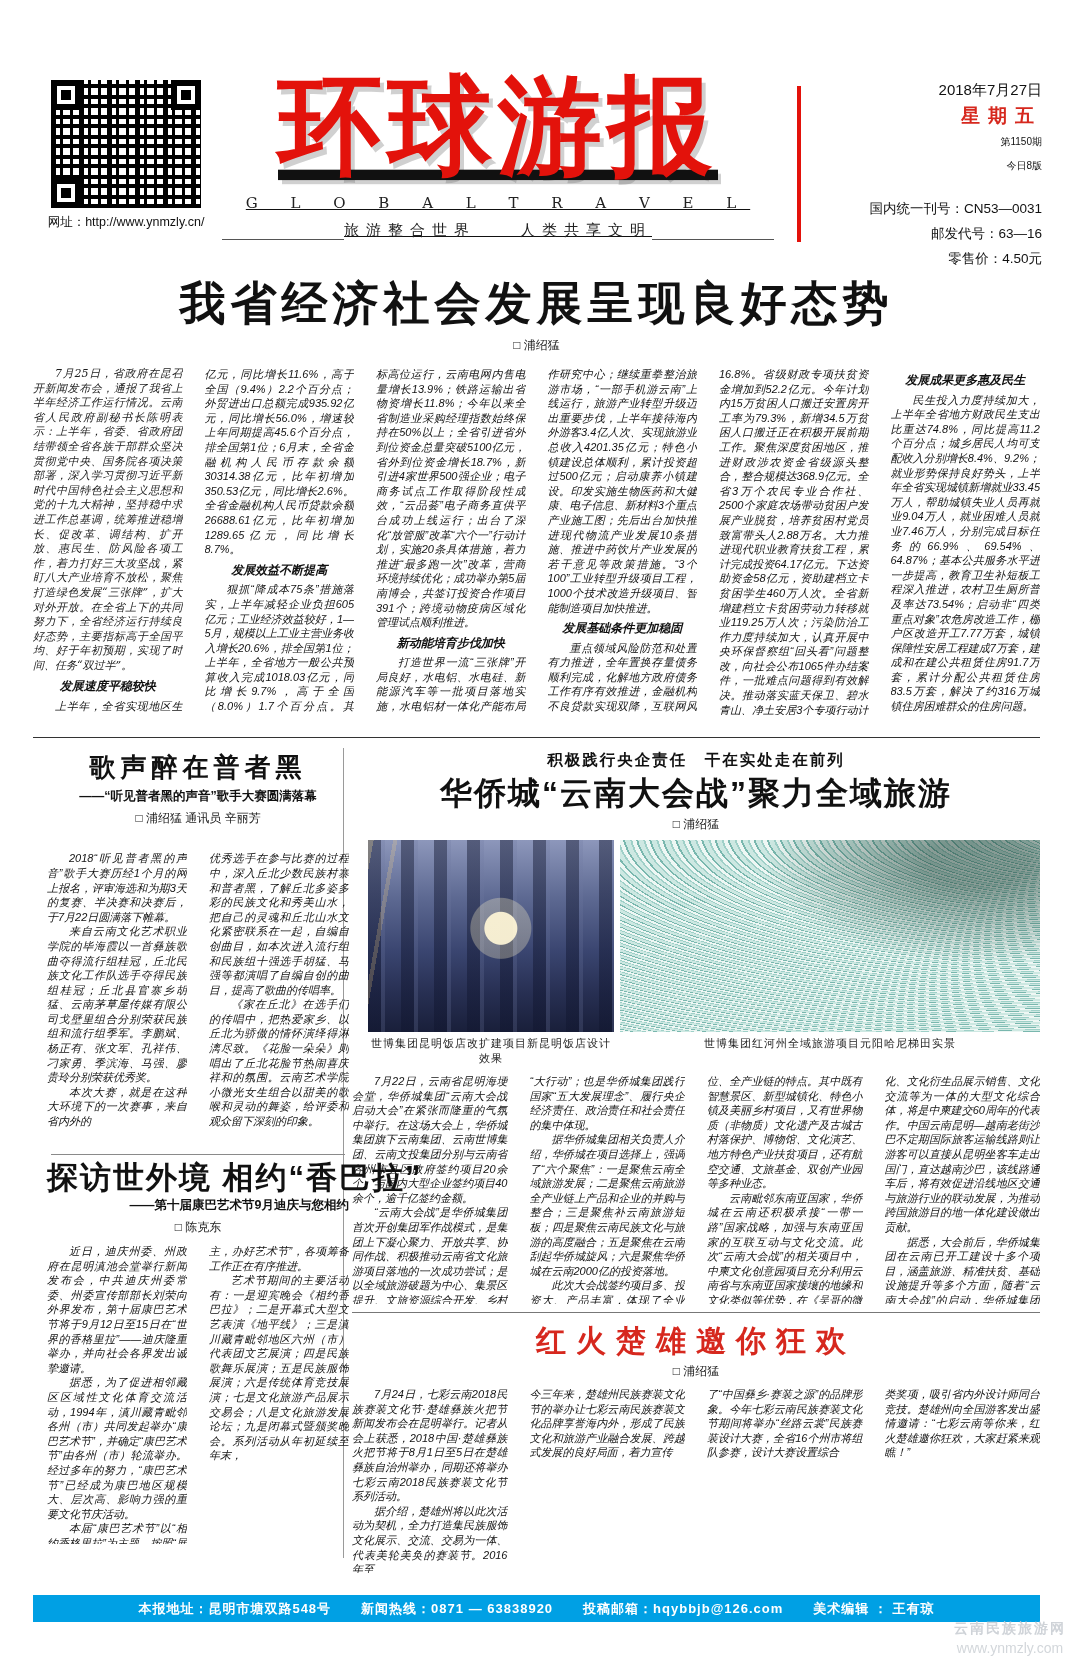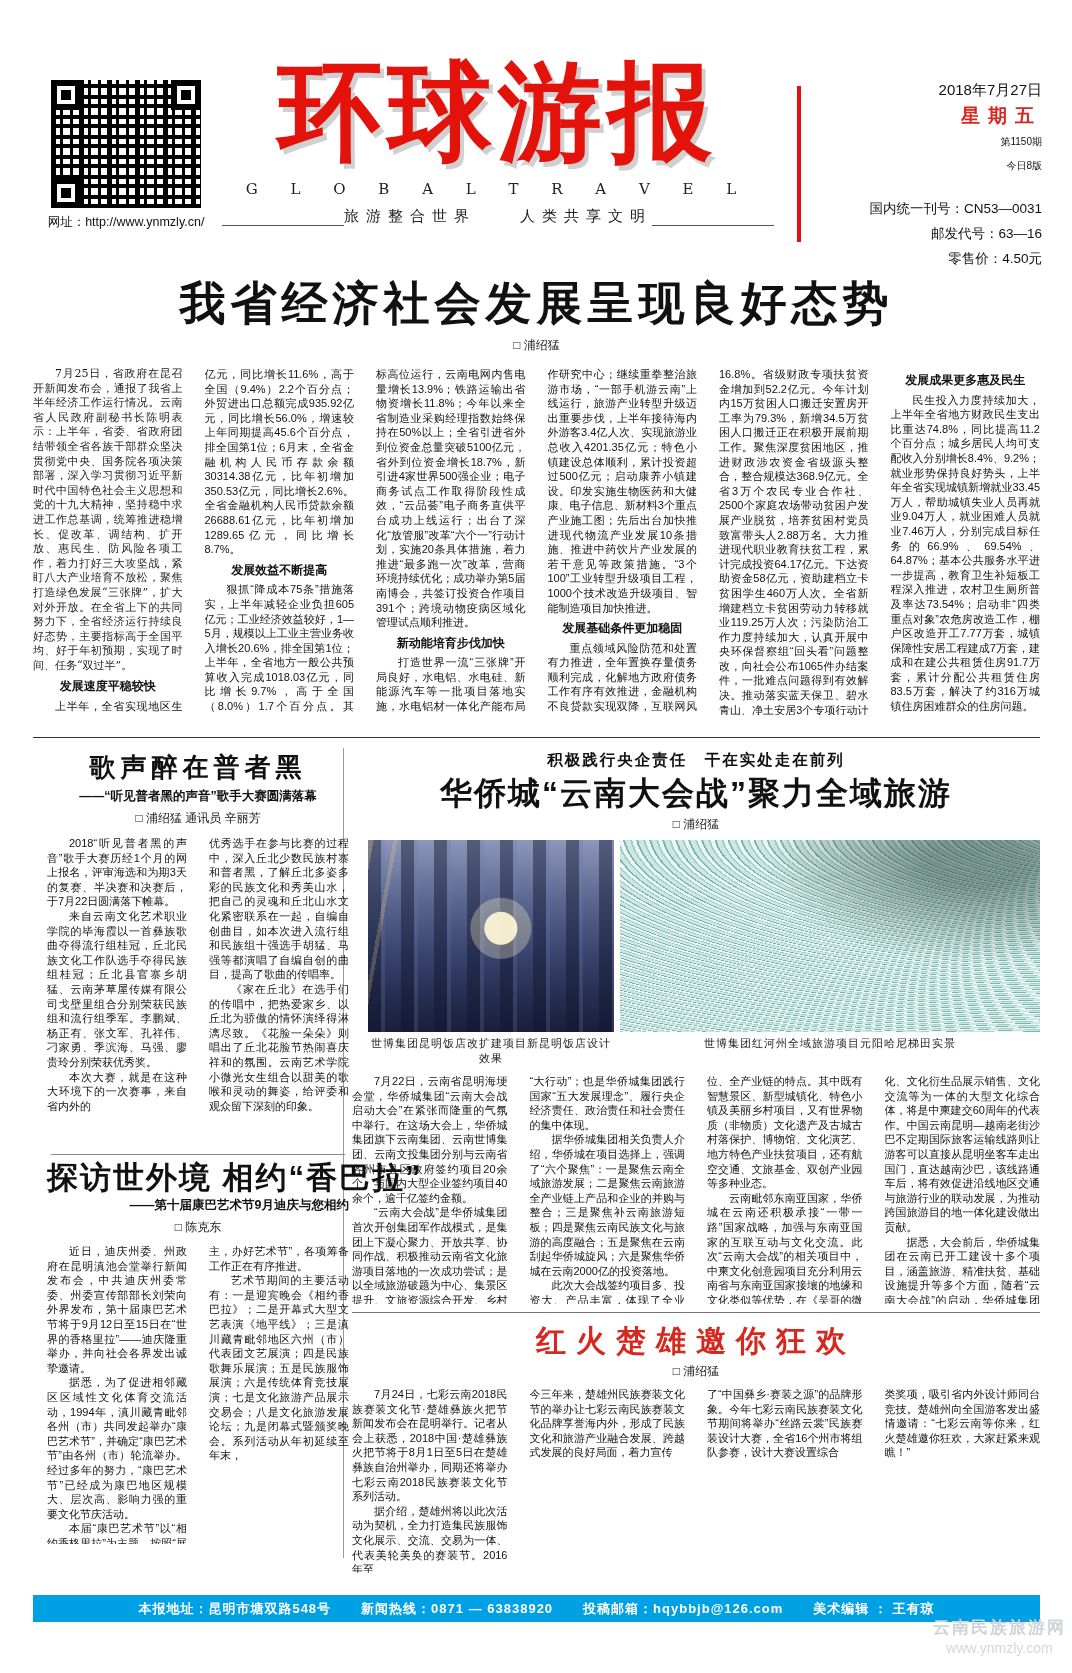--- a/index.html
+++ b/index.html
@@ -10,40 +10,40 @@
   .qr-wrap{position:absolute;left:42px;top:80px;width:168px;}
   .qr{position:relative;width:150px;height:128px;margin:0 auto;
       background-image:
         repeating-linear-gradient(90deg,#000 0 5px,transparent 5px 9px,#000 9px 12px,transparent 12px 19px,#000 19px 22px,transparent 22px 28px),
         repeating-linear-gradient(0deg,#000 0 4px,#fff 4px 9px,#000 9px 13px,#fff 13px 20px);}
   .finder{position:absolute;width:30px;height:30px;background:#fff;border:6px solid #000;box-sizing:border-box;}
   .finder::after{content:"";position:absolute;inset:4px;background:#000;}
   .f-tl{left:0;top:0;} .f-tr{right:0;top:0;} .f-bl{left:0;bottom:0;}
   .qr-label{margin-top:6px;font-size:12.5px;text-align:center;white-space:nowrap;}
 
-  .mast-center{position:absolute;left:222px;top:48px;width:552px;text-align:center;}
+  .mast-center{position:absolute;left:222px;top:62px;width:552px;text-align:center;text-decoration:underline;}
   .mast-title{font-family:"DejaVu Serif",serif;font-weight:bold;color:#e3120b;
       font-size:104px;line-height:128px;letter-spacing:6px;white-space:nowrap;
       text-shadow:4px 4px 0 rgba(120,120,120,.35);transform:scaleY(1.04);}
   .mast-en{margin-top:4px;font-family:"DejaVu Serif",serif;font-size:15px;letter-spacing:14px;color:#222;white-space:nowrap;}
   .mast-slogan{margin-top:9px;display:flex;align-items:flex-end;}
   .mast-slogan .sline{flex:1;border-top:1px solid #555;}
   .mast-slogan .stext{font-size:15px;letter-spacing:7px;white-space:nowrap;color:#222;}
 
   .mast-red-rule{position:absolute;left:797px;top:86px;width:4px;height:156px;background:#e3120b;}
 
   .issue-info{position:absolute;left:800px;top:78px;width:242px;text-align:right;}
   .ii-date{font-size:15px;line-height:24px;}
   .ii-weekday{font-size:19px;font-weight:bold;letter-spacing:8px;color:#d6281e;line-height:28px;}
   .ii-no,.ii-ed{font-size:10px;line-height:24px;}
   .ii-gap{height:18px;}
   .ii-serial,.ii-post,.ii-price{font-size:13.5px;line-height:25px;}
 
   
-  .cols{display:flex;gap:22px;overflow:hidden;}
+  .cols{display:flex;gap:22px;overflow:hidden;font-style:italic;}
   .col{flex:1 1 0;overflow:hidden;font-size:11px;line-height:14.6px;text-align:justify;}
   .b-p,.b-c,.b-lede{margin:0;}
   .b-p,.b-lede{text-indent:2em;}
   .b-lede{font-family:"DejaVu Serif",serif;color:#1c1c1c;}
   .b-h{font-weight:bold;text-align:center;font-size:12px;margin:6px 0 5px 0;text-indent:0;}
 
   .byline{font-size:12px;text-align:center;color:#222;}
 
   
   .lead{position:absolute;left:33px;top:276px;width:1007px;}
@@ -52,21 +52,21 @@
   .lead .cols{margin-top:13px;height:348px;}
 
   .hr-main{position:absolute;left:33px;top:737px;width:1007px;border-top:1.5px solid #333;}
   .v-div{position:absolute;left:343px;top:748px;width:1px;height:810px;background:#9a9a9a;}
 
   
   .left-block{position:absolute;left:47px;top:750px;width:302px;}
   .sing-headline{font-size:26px;font-weight:900;letter-spacing:5px;text-align:center;line-height:34px;white-space:nowrap;}
   .sing-sub{font-size:12.5px;font-weight:bold;text-align:center;margin-top:4px;}
   .left-block .byline{margin-top:5px;}
-  .sing-cols{margin-top:9px;height:308px;}
+  .sing-cols{margin-top:9px;height:308px;align-items:center;}
   .left-rule{border-top:1px solid #8a8a8a;margin:10px 4px 8px 4px;}
   .shang-headline{font-size:31px;font-weight:900;letter-spacing:2px;text-align:center;line-height:30px;white-space:nowrap;}
   .shang-sub{font-size:12.5px;font-weight:bold;text-align:right;margin-top:4px;}
   .shang-cols{margin-top:8px;height:300px;}
 
   
   .center-block{position:absolute;left:352px;top:750px;width:688px;}
   .oct-kicker{font-size:15.5px;font-weight:bold;text-align:center;letter-spacing:2px;}
   .oct-headline{font-size:32px;font-weight:900;text-align:center;letter-spacing:2px;line-height:40px;margin-top:2px;white-space:nowrap;}
   .center-block .byline{margin-top:3px;}
@@ -89,21 +89,21 @@
   .oct-cols{margin-top:8px;height:230px;}
   .center-rule{border-top:1px solid #777;margin-top:8px;}
   .chux-headline{font-size:30px;font-weight:900;color:#d6281e;text-align:center;letter-spacing:10px;line-height:38px;margin-top:9px;white-space:nowrap;}
   .chux-cols{margin-top:7px;height:186px;}
 
   
   .footer-bar{position:absolute;left:33px;top:1595px;width:1007px;height:27px;background:#00a0e4;
       display:flex;align-items:center;justify-content:center;gap:30px;}
   .footer-bar span{color:#fff;font-size:13px;font-weight:bold;letter-spacing:1px;white-space:nowrap;}
   .watermark{position:absolute;right:6px;top:1618px;text-align:center;line-height:20px;}
-  .wm1{font-size:17px;font-weight:bold;color:#cfd3d8;letter-spacing:2px;}
+  .wm1{font-size:14px;font-weight:bold;color:#cfd3d8;letter-spacing:2px;}
   .wm2{font-size:14px;color:#d3d7db;}
 </style>
 </head>
 <body>
 
 <div class="page">
 
   <div class="qr-wrap">
     <div class="qr">
       <div class="finder f-tl"></div>

